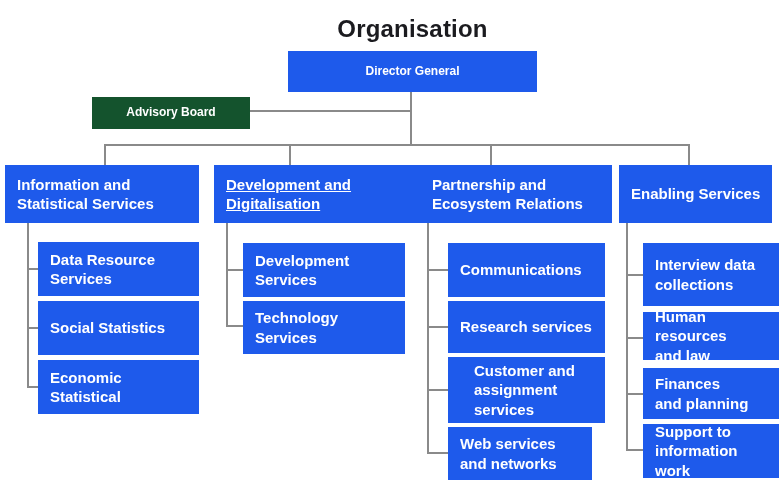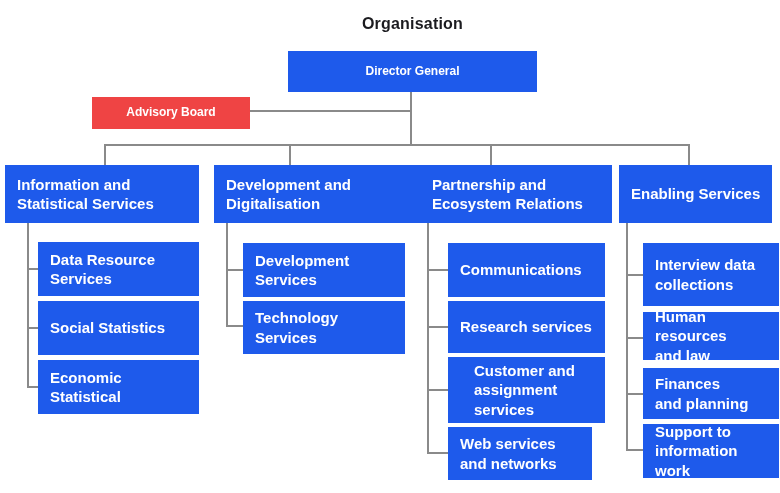--- a/index.html
+++ b/index.html
@@ -14,36 +14,36 @@
     background: #ffffff;
     font-family: "Liberation Sans", sans-serif;
     overflow: hidden;
   }
   .chart-title {
     position: absolute;
     left: 288px;
     top: 15px;
     width: 249px;
     text-align: center;
-    font-size: 16px;
+    font-size: 24px;
     font-weight: 700;
     color: #1b1b1f;
     letter-spacing: 0.2px;
   }
   .node {
     position: absolute;
     display: flex;
     align-items: center;
     box-sizing: border-box;
     color: #ffffff;
     white-space: pre-line;
     line-height: 1.3;
   }
   .node.blue { background: #1e5aeb; }
-  .node.navy { background: #ef4444; }
+  .node.navy { background: #14532d; }
   .node.center { justify-content: center; text-align: center; }
   .node.left { padding-left: 12px; padding-right: 8px; }
   .root-node, .advisory-node { font-size: 12px; font-weight: 700; }
   .division-node { font-size: 15px; font-weight: 700; }
   .unit-node { font-size: 15px; font-weight: 700; }
   .line {
     position: absolute;
     background: #8a8a8a;
   }
 </style>
@@ -82,21 +82,21 @@
   <div class="line" style="left:626px; top:337px; width:17px; height:2px;"></div>
   <div class="line" style="left:626px; top:393px; width:17px; height:2px;"></div>
   <div class="line" style="left:626px; top:449px; width:17px; height:2px;"></div>
 
   <div class="node blue center root-node" style="left:288px; top:51px; width:249px; height:41px;">Director General</div>
 
   <div class="node navy center advisory-node" style="left:92px; top:97px; width:158px; height:32px;">Advisory Board</div>
 
   <div class="node blue left division-node" style="left:5px; top:165px; width:194px; height:58px;">Information and
 Statistical Services</div>
-  <div class="node blue left division-node" style="left:214px; top:165px; width:232px; height:58px;">Development and
+  <div class="node blue left division-node" style="left:214px; top:165px; width:232px; height:58px;text-decoration:underline;">Development and
 Digitalisation</div>
   <div class="node blue left division-node" style="left:420px; top:165px; width:192px; height:58px;">Partnership and
 Ecosystem Relations</div>
   <div class="node blue left division-node" style="left:619px; top:165px; width:153px; height:58px;">Enabling Services</div>
 
   <div class="node blue left unit-node" style="left:38px; top:242px; width:161px; height:54px;">Data Resource
 Services</div>
   <div class="node blue left unit-node" style="left:38px; top:301px; width:161px; height:54px;">Social Statistics</div>
   <div class="node blue left unit-node" style="left:38px; top:360px; width:161px; height:54px;">Economic Statistical</div>
 

